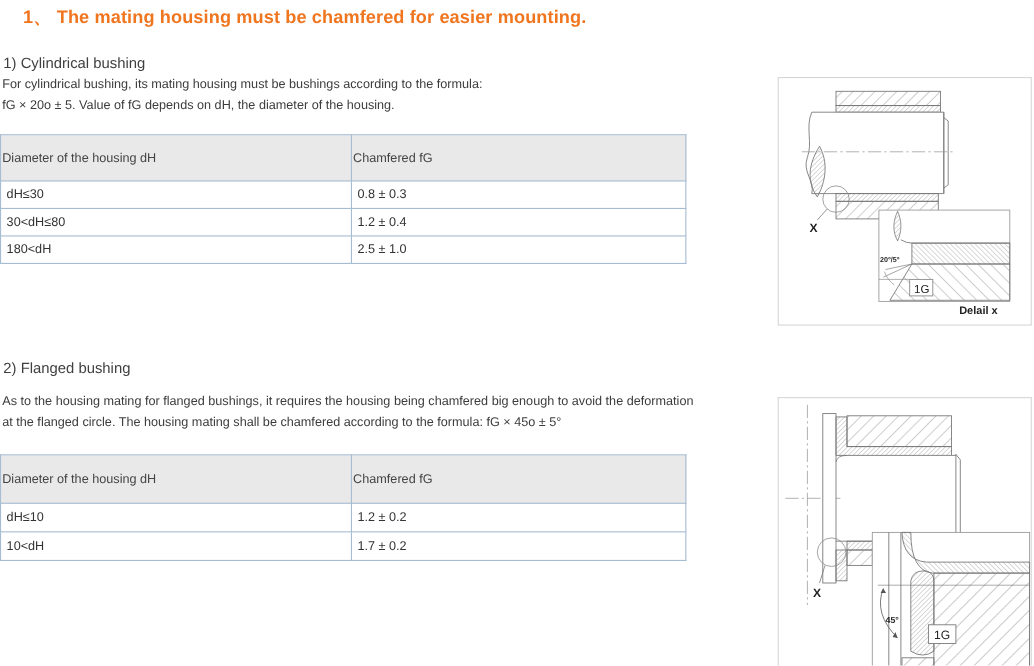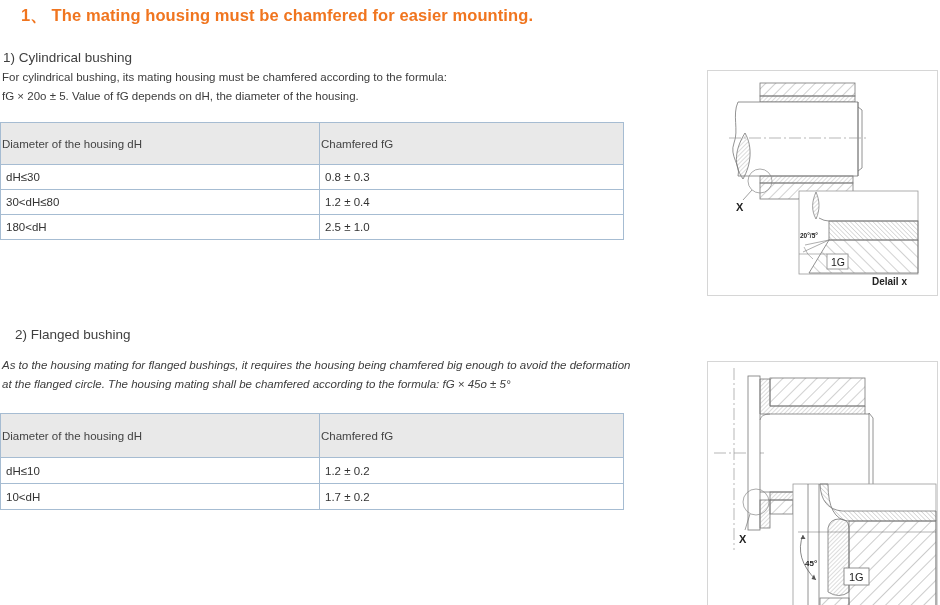--- a/index.html
+++ b/index.html
@@ -2,24 +2,24 @@
 <html><head>
 <meta charset="utf-8">
 <style>
   html,body{margin:0;padding:0;}
   body{font-family:"Liberation Sans","DejaVu Sans",sans-serif;background:#fff;}
   .page{position:relative;width:940px;height:605px;background:#fff;overflow:hidden;}
 
   .heading{position:absolute;left:5px;top:5px;font-size:16.5px;font-weight:600;color:#f0751f;letter-spacing:0.1px;margin-left:16px;}
   .subtitle{position:absolute;left:3px;font-size:13.5px;color:#3f3f3f;}
   .subtitle-1{top:38px;margin-top:12px;}
-  .subtitle-2{top:327px;margin-left:12px;}
+  .subtitle-2{top:327px;}
   .para{position:absolute;left:2px;font-size:11.5px;color:#3c3c3c;line-height:19px;}
   .para-1{top:68px;}
-  .para-2{top:356px;line-height:18.5px;font-style:italic;}
+  .para-2{top:356px;line-height:18.5px;}
 
   table.spec{position:absolute;left:0;width:624px;border-collapse:collapse;table-layout:fixed;}
   table.spec-1{top:122px;}
   table.spec-2{top:413px;}
   table.spec th{background:#e9e9e9;border:1px solid #a6bcd2;font-weight:400;font-size:11.5px;color:#444;text-align:left;}
   table.spec-1 th{height:39px;}
   table.spec-2 th{height:41px;}
   table.spec td{border:1px solid #a6bcd2;font-size:11.5px;color:#333;padding:0 0 0 5px;background:#fff;}
   table.spec-1 td{height:24px;}
   table.spec-2 td{height:25px;}
@@ -33,21 +33,21 @@
 </style>
 </head>
 <body>
 
 <div class="page">
 
   <div class="heading">1、 The mating housing must be chamfered for easier mounting.</div>
 
   <div class="subtitle subtitle-1">1) Cylindrical bushing</div>
   <div class="para para-1">
-    <div>For cylindrical bushing, its mating housing must be chamfered according to the formula:</div>
+    <div>For cylindrical bushing, its mating housing must be bushings according to the formula:</div>
     <div>fG × 20o ± 5. Value of fG depends on dH,  the diameter of the housing.</div>
   </div>
 
   <table class="spec spec-1">
     <colgroup>
         <col class="c1">
         <col>
       </colgroup>
     <thead>
       <tr>

